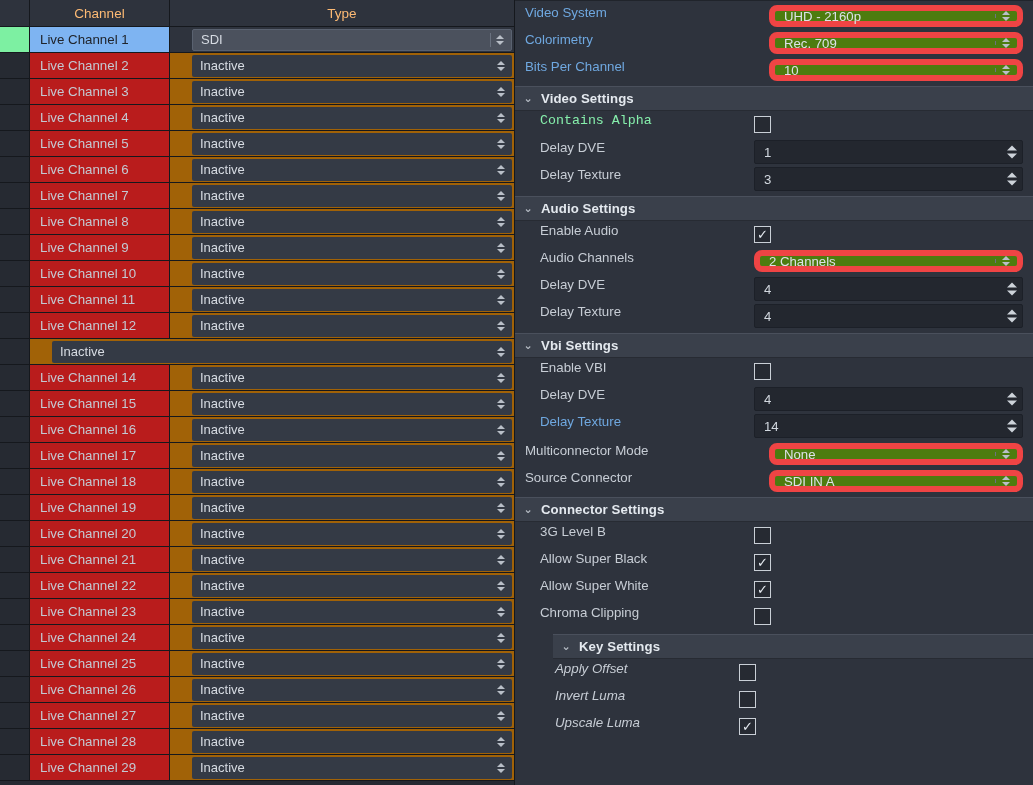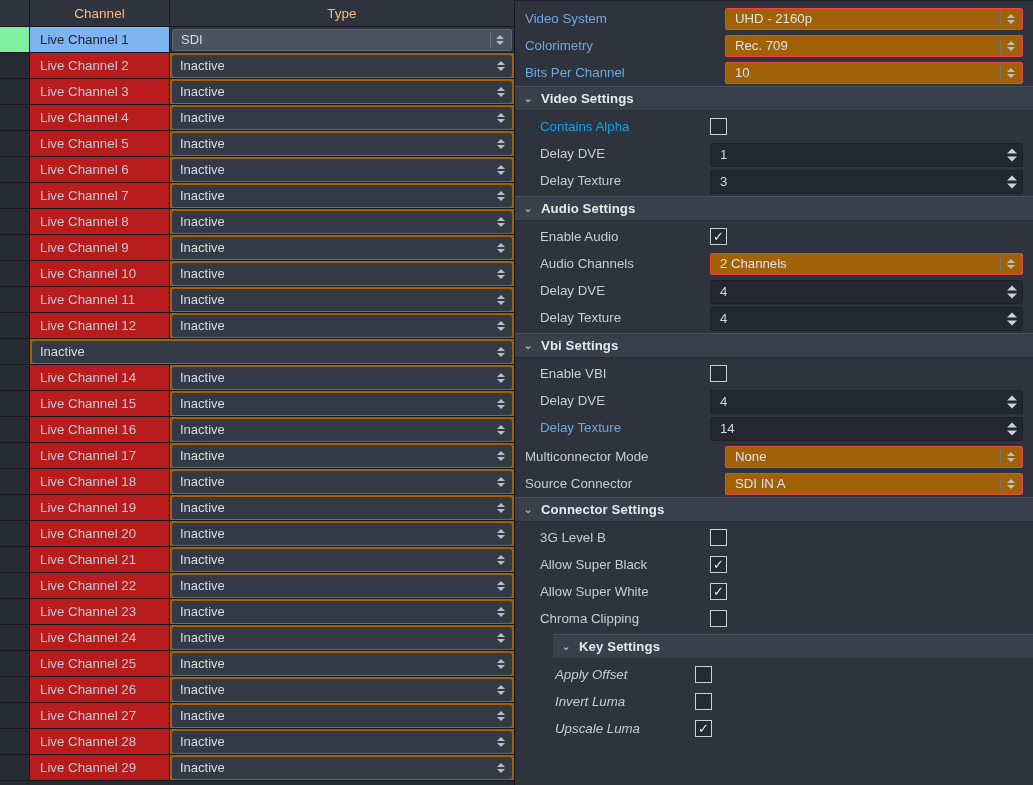--- a/index.html
+++ b/index.html
@@ -59,20 +59,21 @@
   .row.selected .cell-type { background:#2e333d; }
 
   
   .combo {
     flex:1; height:22px; position:relative;
     background:#343a45;
     display:flex; align-items:center;
     padding-left:8px;
     color:#d7dce3; font-size:13px;
     border-radius:2px;
+    margin-left:20px;
   }
   .combo.active { background:#4b515d; border:1px solid #5a6270; }
   .spin-small {
     position:absolute; right:6px; top:50%; transform:translateY(-50%);
     width:10px; height:16px;
     display:flex; flex-direction:column; justify-content:center; gap:2px;
     align-items:center;
   }
   .combo.active .spin-sep {
     position:absolute; right:20px; top:3px; bottom:3px;
@@ -90,46 +91,47 @@
   
   .right-pane {
     width: 518px; height: 785px;
     background: #2e333d;
     border-top:1px solid #20242b;
     overflow:hidden;
     position:relative;
   }
 
   .prop-row {
-    display:flex; align-items:center;
+    display:flex; 
     height:27px;
     padding: 0 10px 0 10px;
+    gap: 44px;
   }
   .prop-row .lbl {
     font-size:13.3px;
     color:#c7cdd5;
     white-space:nowrap;
     overflow:hidden;
   }
   .lbl.blue  { color:#6fa8e0; }
-  .lbl.dim   { color:#0ea5e9; }
+  .lbl.dim   { color:#86efac;font-family:Liberation Mono, monospace; }
 
   
   .lw0 .lbl { width:200px; }
   .lw1 .lbl { width:185px; padding-left:15px; }
   .lw2 .lbl { width:170px; padding-left:30px;font-style:italic; }
 
   .field { flex:1; height:22px; position:relative; }
 
   .combo-field {
-    height:22px; background:#a16207; border-radius:2px;
+    height:22px; background:#4d7c0f; border-radius:8px;
     display:flex; align-items:center; padding-left:9px;
     color:#dde2e8; font-size:13.2px;
     position:relative;
-    border:1px solid #ef4444;
+    border:6px solid #ef4444;
   }
   .spin-field {
     height:24px; background:#23272f; border-radius:2px;
     display:flex; align-items:center; padding-left:9px;
     color:#d2d8df; font-size:13.2px;
     position:relative;
     border:1px solid #1c2028;
   }
   .spin-arrows {
     position:absolute; right:5px; top:50%; transform:translateY(-50%);

